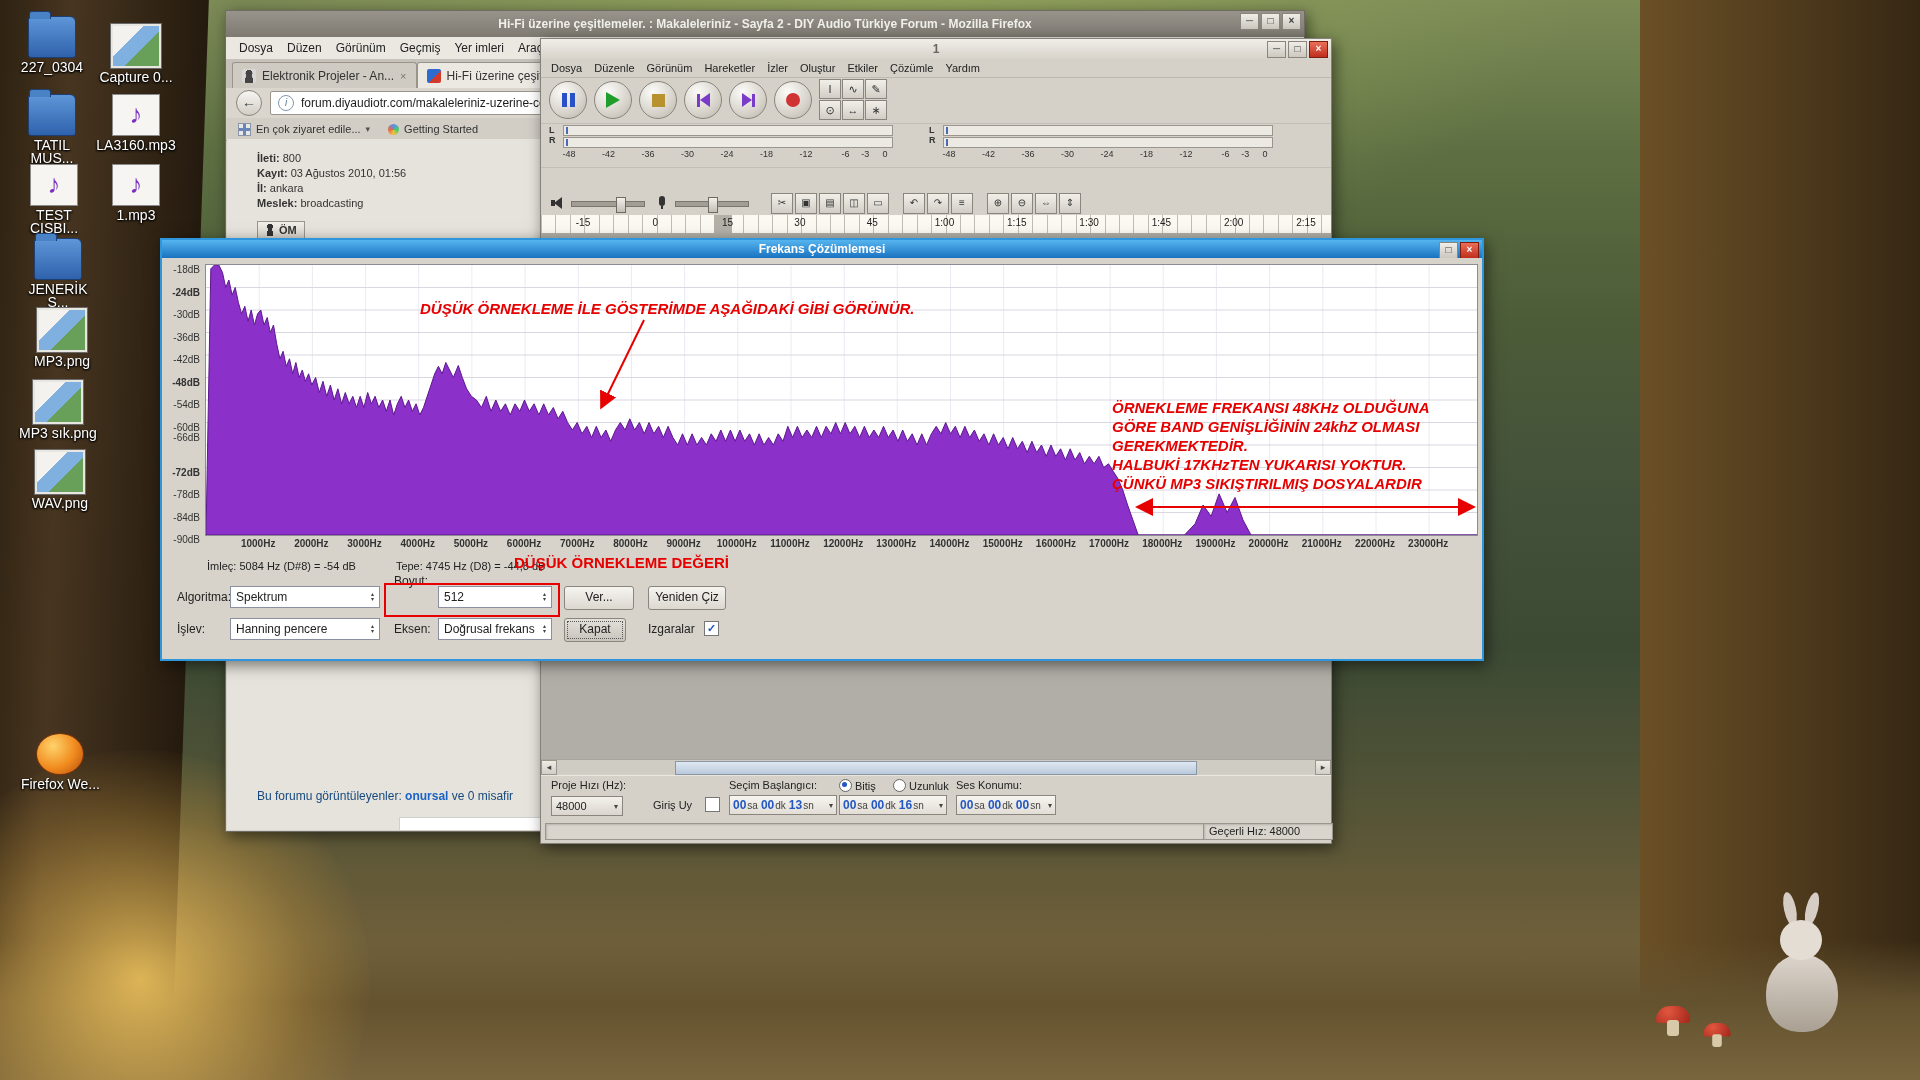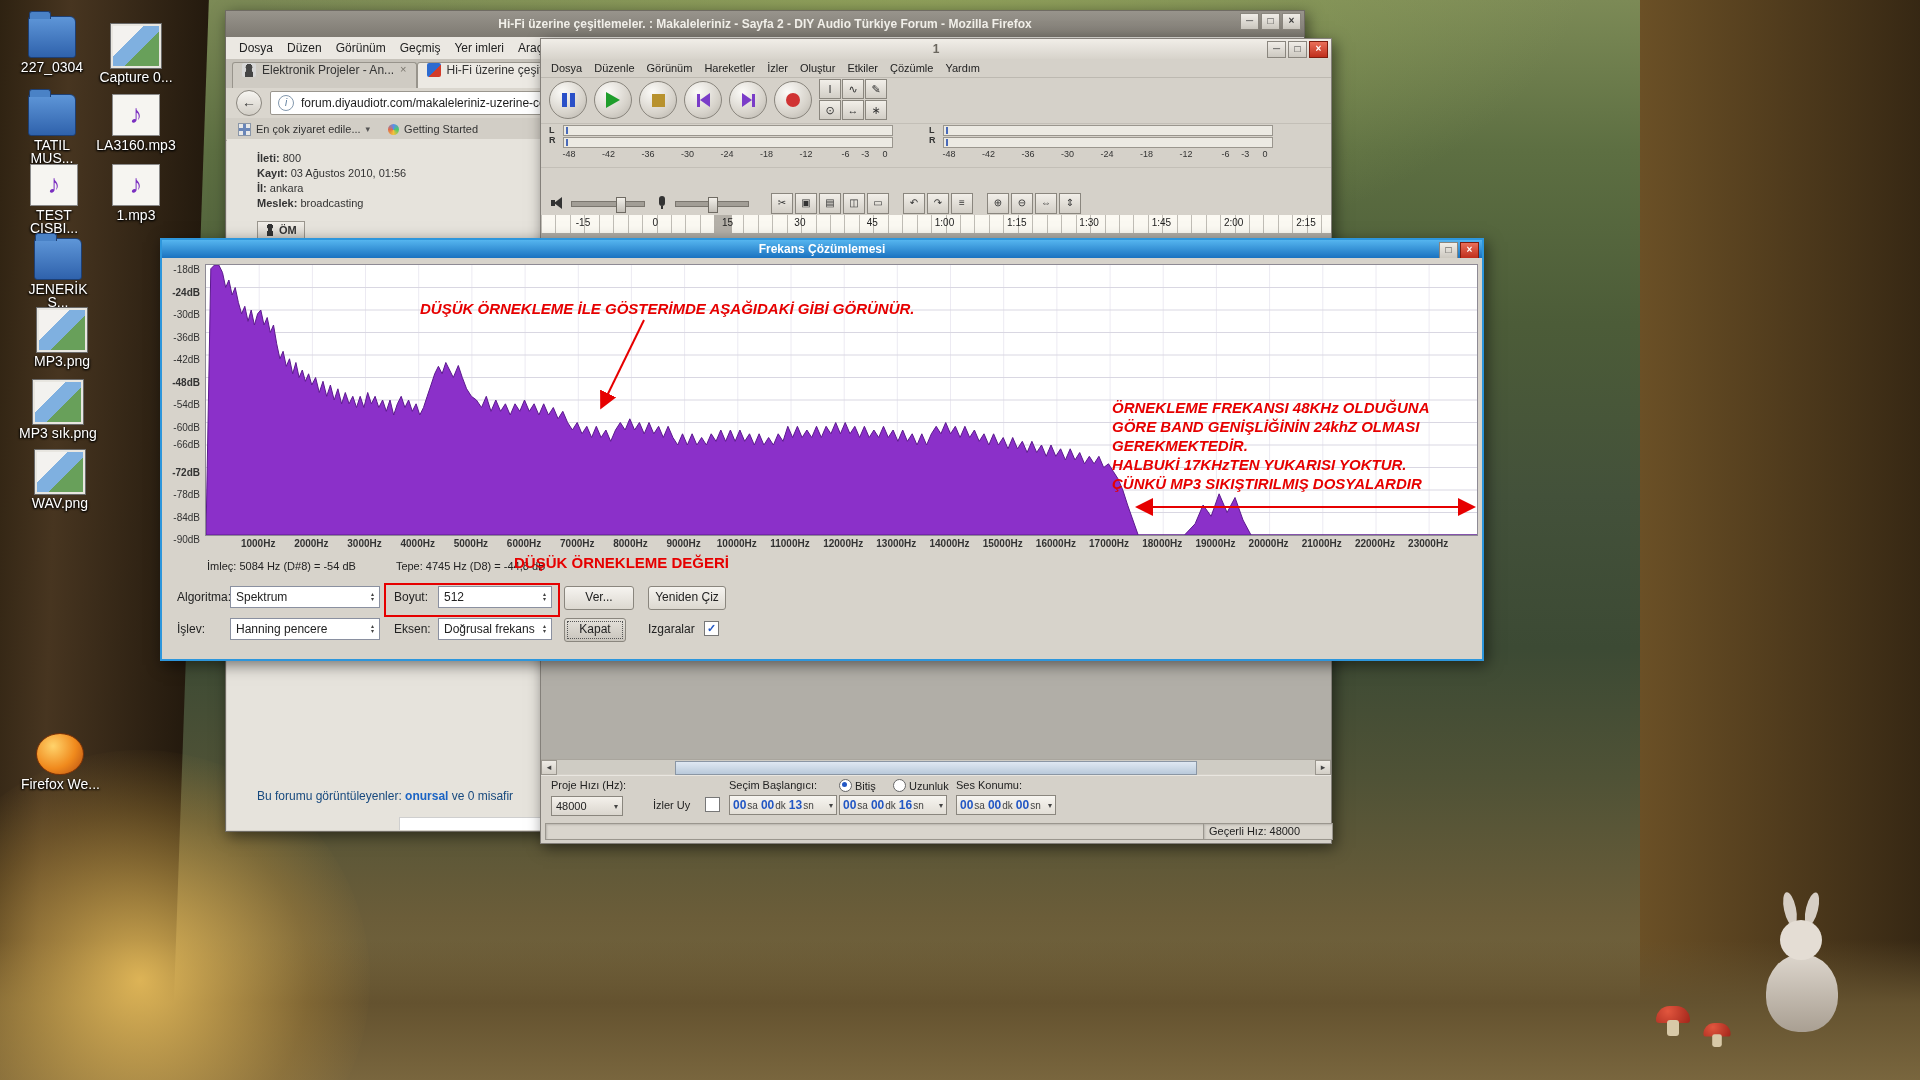--- a/index.html
+++ b/index.html
@@ -40,21 +40,21 @@
   .win-controls{position:absolute;right:3px;top:2px;display:flex;gap:2px;}
   .wbtn{width:17px;height:15px;font-size:10px;line-height:14px;text-align:center;
     background:linear-gradient(#f0ede7,#ccc8c0);border:1px solid #8a867e;color:#3a3a3a;cursor:default;}
   .wbtn.close-red{background:linear-gradient(#ea6f58,#bf2e1c);border-color:#7e1c0e;color:#fff;font-weight:bold;}
   .menu-item{padding:2px 7px;white-space:nowrap;}
   
   .ff{left:225px;top:10px;width:1078px;height:820px;background:#d6d2ca;border:1px solid #6f6b63;}
   .ff-title{height:26px;background:linear-gradient(#98948c,#7e7a72);color:#f2f0ea;}
   .ff-menubar{height:22px;background:#ebe8e2;display:flex;align-items:center;padding-left:6px;font-size:12px;color:#222;border-bottom:1px solid #c6c2ba;}
   .ff-tabbar{height:28px;background:#c6c2ba;display:flex;align-items:flex-end;padding-left:6px;}
-  .tab{height:25px;display:flex;gap:6px;padding:0 9px;font-size:12px;color:#333;
+  .tab{height:25px;display:flex;align-items:center;gap:6px;padding:0 9px;font-size:12px;color:#333;
     border:1px solid #98948c;border-bottom:none;background:#cfcbc3;max-width:200px;border-radius:3px 3px 0 0;}
   .tab.active{background:#ece9e3;}
   .tab-label{white-space:nowrap;overflow:hidden;max-width:140px;}
   .favicon{width:14px;height:14px;border-radius:2px;flex:0 0 auto;}
   .favicon.person{background:radial-gradient(circle at 50% 30%,#444 28%,transparent 30%),radial-gradient(ellipse at 50% 95%,#444 42%,transparent 44%),#d8d8d8;}
   .favicon.forum{background:linear-gradient(135deg,#2d6bd0 55%,#d23b2a 55%);}
   .tab-close{color:#7a766e;font-size:11px;}
   .ff-navbar{height:30px;background:#dad6ce;display:flex;align-items:center;gap:8px;padding:0 10px;}
   .back-btn{width:24px;height:24px;border-radius:50%;background:linear-gradient(#f7f5f1,#d2cec6);border:1px solid #8a867e;
     text-align:center;line-height:22px;font-size:14px;color:#3a3a3a;flex:0 0 auto;}
@@ -463,21 +463,21 @@
         <span class="scroll-thumb"></span>
       </span>
     <span class="scroll-arrow">▸</span>
   </div>
 
   <div class="aud-selbar">
     <span class="sb-label" style="left:10px;top:3px;">Proje Hızı (Hz):</span>
     <div class="gcombo" style="left:10px;top:20px;width:62px;">
         <span>48000</span>
       </div>
-    <span class="sb-label" style="left:112px;top:23px;">İzler Uy</span>
+    <span class="sb-label" style="left:112px;top:23px;">Giriş Uy</span>
     <span class="cb" style="position:absolute;left:164px;top:21px;"></span>
     <span class="sb-label" style="left:188px;top:3px;">Seçim Başlangıcı:</span>
     <span class="sb-label" style="left:298px;top:3px;"><span class="radio on"></span><span>Bitiş</span></span>
     <span class="sb-label" style="left:352px;top:3px;"><span class="radio"></span><span>Uzunluk</span></span>
     <span class="sb-label" style="left:415px;top:3px;">Ses Konumu:</span>
     <span class="timefield" id="time-start" style="left:188px;top:19px;width:100px;">
         <span class="t-num">00</span>
         <span class="t-unit">sa</span>
         <span class="t-num">00</span>
         <span class="t-unit">dk</span>
@@ -522,21 +522,21 @@
   <div class="fq-content">
     <div id="fq-ylabels">
         <div class="yl" style="top: 0px;">-18dB</div>
         <div class="yl b" style="top: 22.5px;">-24dB</div>
         <div class="yl" style="top: 45px;">-30dB</div>
         <div class="yl" style="top: 67.5px;">-36dB</div>
         <div class="yl" style="top: 90px;">-42dB</div>
         <div class="yl b" style="top: 112.5px;">-48dB</div>
         <div class="yl" style="top: 135px;">-54dB</div>
         <div class="yl" style="top: 157.5px;">-60dB</div>
-        <div class="yl" style="top: 175px;">-66dB</div>
+        <div class="yl" style="top: 168px;">-66dB</div>
         <div class="yl b" style="top: 202.5px;">-72dB</div>
         <div class="yl" style="top: 225px;">-78dB</div>
         <div class="yl" style="top: 247.5px;">-84dB</div>
         <div class="yl" style="top: 270px;">-90dB</div>
       </div>
     <div class="plot">
       <svg id="spectrum-svg" viewBox="0 0 1271 270" preserveAspectRatio="none">
           <line x1="53.2" y1="0" x2="53.2" y2="270" stroke="#eceaf2" stroke-width="1"></line>
           <line x1="106.4" y1="0" x2="106.4" y2="270" stroke="#eceaf2" stroke-width="1"></line>
           <line x1="159.5" y1="0" x2="159.5" y2="270" stroke="#eceaf2" stroke-width="1"></line>
@@ -621,21 +621,21 @@
     <div class="fq-statusline">
       <span>İmleç: 5084 Hz (D#8) = -54 dB</span><span class="sep"></span><span>Tepe: 4745 Hz (D8) = -44,8 dB</span>
     </div>
     <div class="fq-caption">DÜŞÜK ÖRNEKLEME DEĞERİ</div>
 
     <span class="fq-label" style="left:15px;top:332px;">Algoritma:</span>
     <div class="fcombo" style="left:68px;top:328px;width:138px;">
         <span>Spektrum</span>
         <span class="spin"></span>
       </div>
-    <span class="fq-label" style="left:232px;top:332px;">Boyut:</span>
+    <span class="fq-label" style="left:232px;top:316px;">Boyut:</span>
     <div class="fcombo" style="left:276px;top:328px;width:102px;">
         <span>512</span>
         <span class="spin"></span>
       </div>
     <div class="red-box"></div>
     <div class="fbtn" style="left:402px;top:328px;width:68px;">Ver...</div>
     <div class="fbtn" style="left:486px;top:328px;width:76px;">Yeniden Çiz</div>
 
     <span class="fq-label" style="left:15px;top:364px;">İşlev:</span>
     <div class="fcombo" style="left:68px;top:360px;width:138px;">

